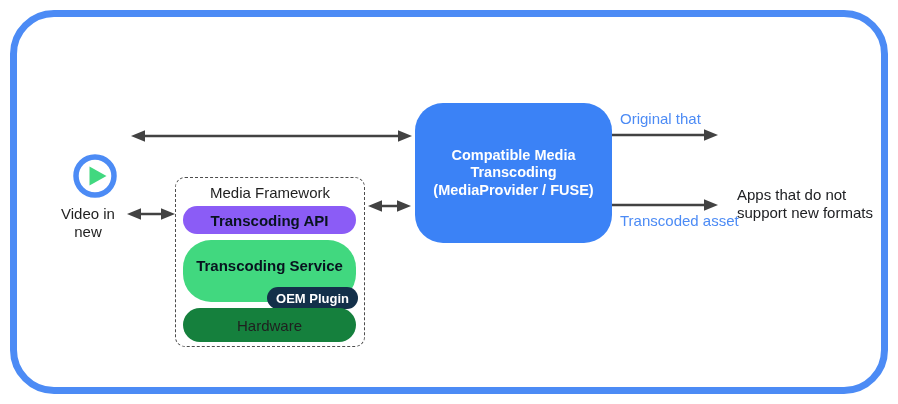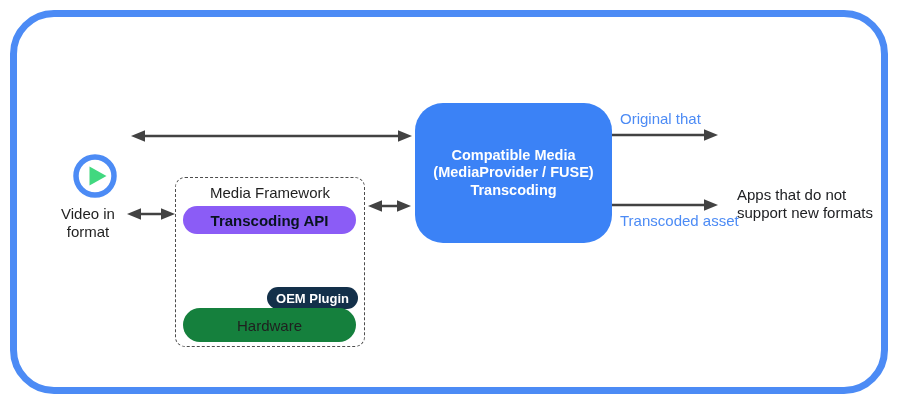--- a/index.html
+++ b/index.html
@@ -176,34 +176,35 @@
 
   <div class="play-icon">
     <svg width="44" height="44" viewBox="0 0 44 44">
       <circle cx="22" cy="22" r="19" fill="#ffffff" stroke="#4C8BF5" stroke-width="5.5"></circle>
       <polygon points="16.5,12.5 16.5,31.5 33.5,22" fill="#41D87F"></polygon>
     </svg>
   </div>
 
   <div class="video-label">
     <div>Video in</div>
-    <div>format</div>
+    <div>new</div>
   </div>
 
   <div class="framework-box">
     <div class="framework-title">Media Framework</div>
     <div class="pill pill-api">Transcoding API</div>
+    <div class="pill pill-service">Transcoding Service</div>
     <div class="pill-oem">OEM Plugin</div>
     <div class="pill pill-hardware">Hardware</div>
   </div>
 
   <div class="blue-box">
     <div>Compatible Media</div>
+    <div>Transcoding</div>
     <div>(MediaProvider / FUSE)</div>
-    <div>Transcoding</div>
   </div>
 
   <div class="asset-label asset-original">Original that</div>
 
 
   <div class="asset-label asset-transcoded">Transcoded asset</div>
 
   <div class="apps-text apps-no-support">
     <div>Apps that do not</div>
     <div>support new formats</div>

